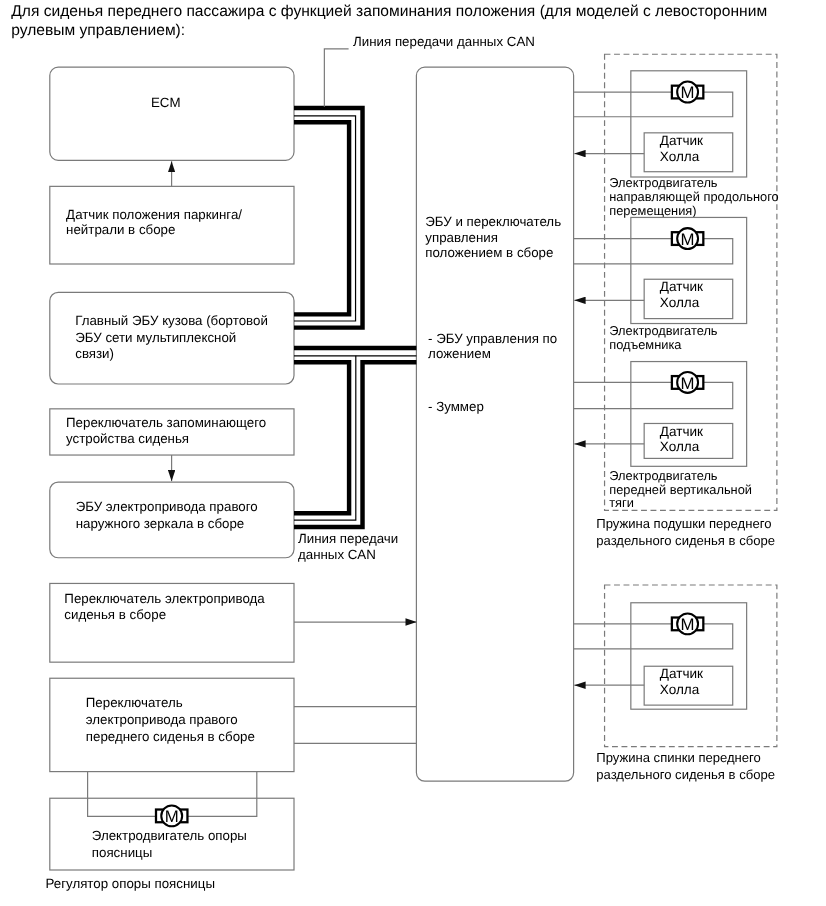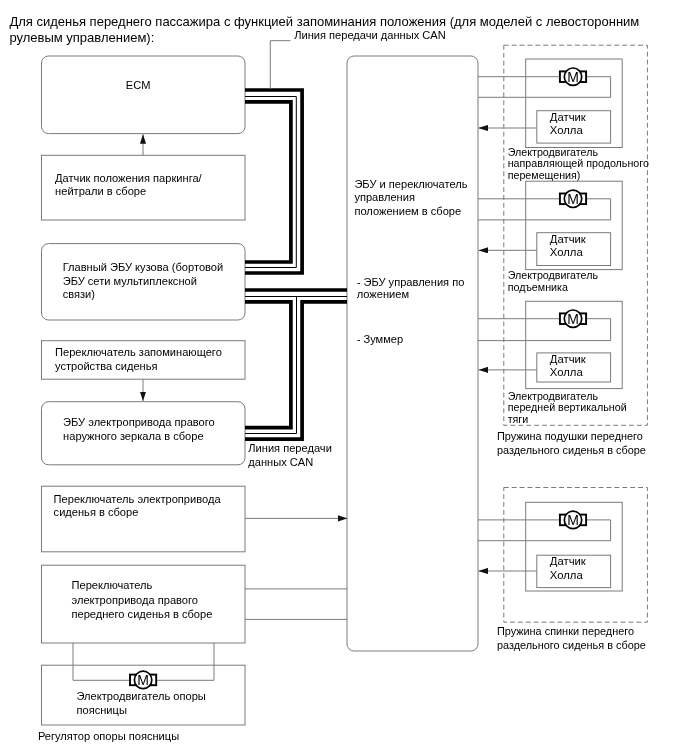--- a/index.html
+++ b/index.html
@@ -1,19 +1,19 @@
 <!DOCTYPE html>
 <html><head>
 <meta charset="utf-8">
 <title>Diagram</title>
 <style>
   html,body{margin:0;padding:0;background:#ffffff;}
   body{width:688px;height:755px;overflow:hidden;font-family:"Liberation Sans",sans-serif;color:#000;}
   #page{position:relative;width:688px;height:755px;}
-  .hdr{position:absolute;left:9.4px;top:14px;width:664px;font-size:13px;line-height:16.1px;color:#000;}
+  .hdr{position:absolute;left:9.4px;top:1.0px;width:664px;font-size:13px;line-height:16.1px;color:#000;}
   svg{position:absolute;left:0;top:0;}
   text{font-family:"Liberation Sans",sans-serif;fill:#000;}
 </style>
 </head>
 <body>
 
 <div id="page">
   <div class="hdr">Для сиденья переднего пассажира с функцией запоминания положения (для моделей с левосторонним рулевым управлением):</div>
   <svg id="diagram" width="688" height="755" viewBox="0 0 688 755">
 <defs>

